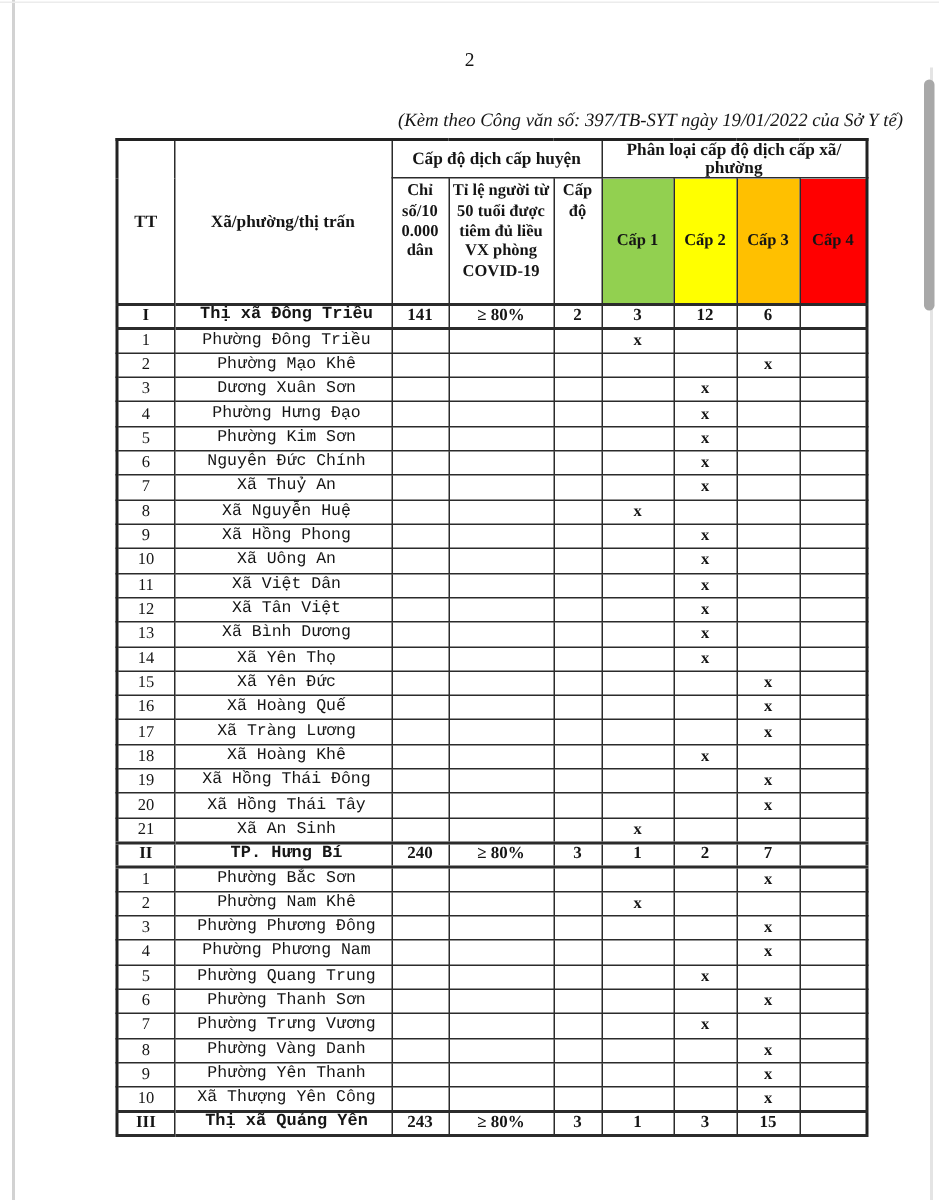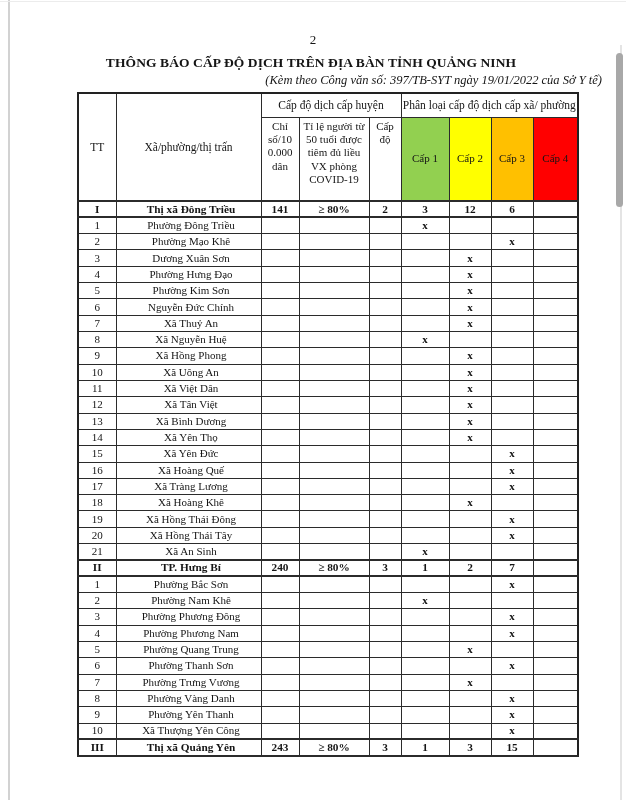--- a/index.html
+++ b/index.html
@@ -30,21 +30,21 @@
     border-collapse: collapse;
     table-layout: fixed;
     border: 2px solid #222;
   }
   .doc-table th, .doc-table td {
     border: 1px solid #2b2b2b;
     padding: 0;
     overflow: hidden;
   }
   .doc-table th {
-    font-weight: normal;
+    font-weight: bold;
     font-size: 11px;
     line-height: 1.22;
     vertical-align: middle;
     background: #ffffff;
   }
   tr.groups th { height: 24px; font-size: 11.5px; line-height: 1.05; }
   tr.sub th { height: 84px; margin-left: 28px; }
   th.vtop { vertical-align: top; padding-top: 2px; }
   .h-l1 { background: #92d050 !important; }
   .h-l2 { background: #ffff00 !important; }
@@ -52,38 +52,37 @@
   .h-l4 { background: #ff0000 !important; }
 
   .doc-table tbody td {
     height: 16.32px;
     font-size: 11px;
     text-align: center;
     vertical-align: middle;
     line-height: 1;
     background: #ffffff;
   }
-  td.c-name { text-align: left; padding-left: 5px; font-size: 11.3px; white-space: nowrap; }
+  td.c-name { text-align: left; padding-left: 5px; font-size: 11.3px; white-space: nowrap; font-family: Liberation Mono, monospace; }
   td.c-l1 { background: #92d050; font-weight: bold; }
   td.c-l2 { background: #ffff00; font-weight: bold; }
   td.c-l3 { background: #ffc000; font-weight: bold; }
   td.c-l4 { background: #ff0000; font-weight: bold; }
   td.lvl2 { background: #ffff00; }
   td.lvl3 { background: #ffc000; }
   tr.summary td { font-weight: bold; font-size: 11.3px; border-top-width: 2px; border-bottom-width: 2px; }
 </style>
 </head>
 <body>
 
 <div class="page">
   <div class="edge-left"></div>
   <div class="edge-top"></div>
 
   <div class="page-number">2</div>
-  <div class="doc-title">THÔNG BÁO CẤP ĐỘ DỊCH TRÊN ĐỊA BÀN TỈNH QUẢNG NINH</div>
   <div class="doc-subtitle">(Kèm theo Công văn số: 397/TB-SYT ngày 19/01/2022 của Sở Y tế)</div>
 
   <table class="doc-table">
     <colgroup>
       <col style="width:38px">
       <col style="width:145px">
       <col style="width:38px">
       <col style="width:70px">
       <col style="width:32px">
       <col style="width:48px">

